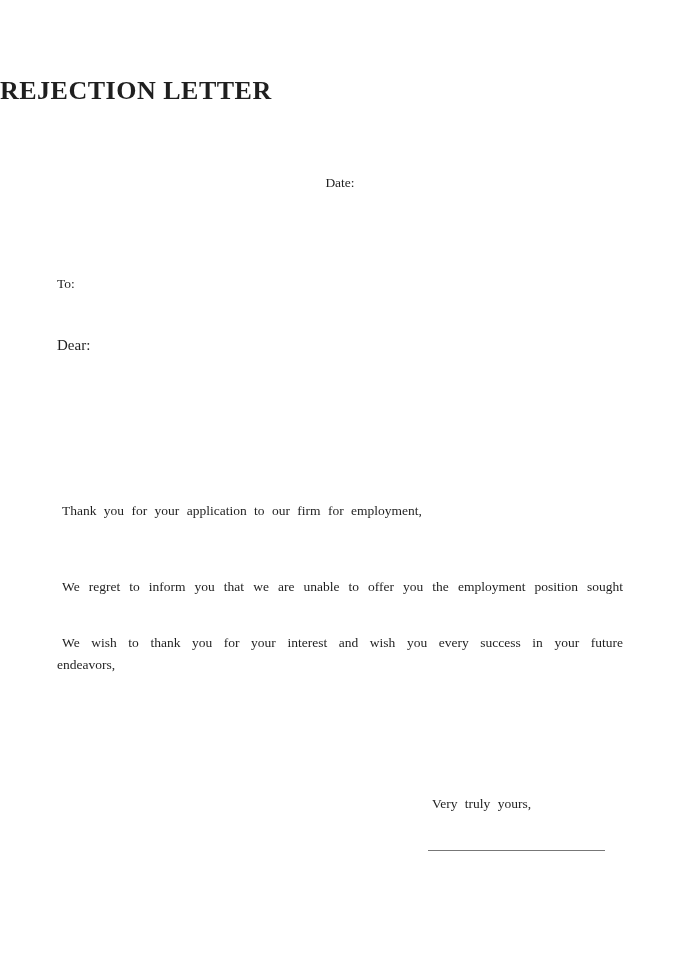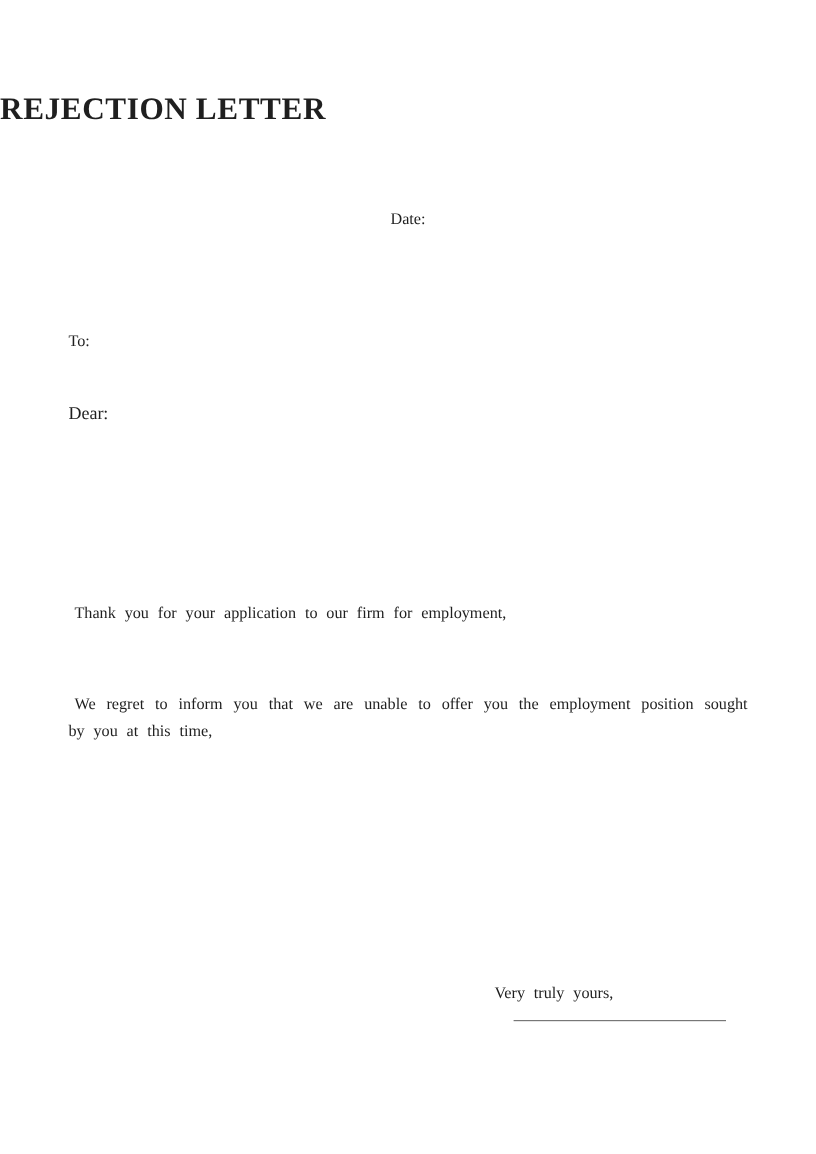--- a/index.html
+++ b/index.html
@@ -63,25 +63,24 @@
   .line-first {
     text-indent: 5px;
   }
   .line-justify {
     text-align: justify;
     text-align-last: justify;
     -moz-text-align-last: justify;
   }
   .closing {
     top: 793px;
-    left: 412px;
+    left: 432px;
     font-size: 13.5px;
     line-height: 22px;
     word-spacing: 4px;
-    margin-top: 24px;
   }
   .signature-line {
     top: 850px;
     left: 428px;
     width: 177px;
     height: 0;
     border-top: 1px solid #777777;
   }
 </style>
 </head>
@@ -96,21 +95,24 @@
   <div class="abs to-line">To:</div>
 
   <div class="abs dear-line">Dear:</div>
 
   <div class="abs para para-1">
     <div class="line-first">Thank you for your application to our firm for employment,</div>
   </div>
 
   <div class="abs para para-2">
     <div class="line-first line-justify">We regret to inform you that we are unable to offer you the employment position sought</div>
-    <div>by you at this time,</div>
   </div>
 
+  <div class="abs para para-3">
+    <div class="line-first line-justify">We wish to thank you for your interest and wish you every success in your future</div>
+    <div>endeavors,</div>
+  </div>
 
   <div class="abs closing">Very truly yours,</div>
 
   <div class="abs signature-line"></div>
 
 </div>
 
 </body></html>

